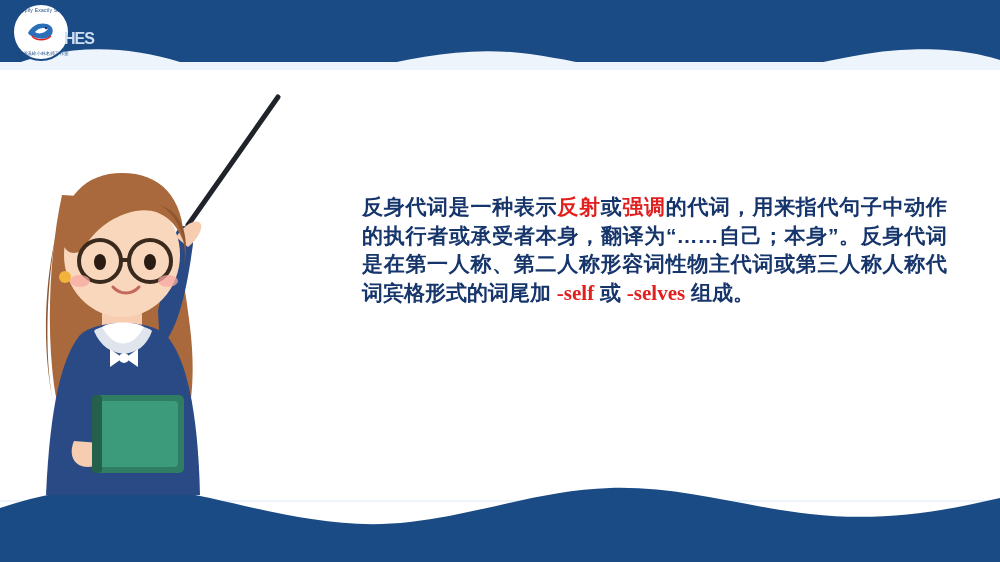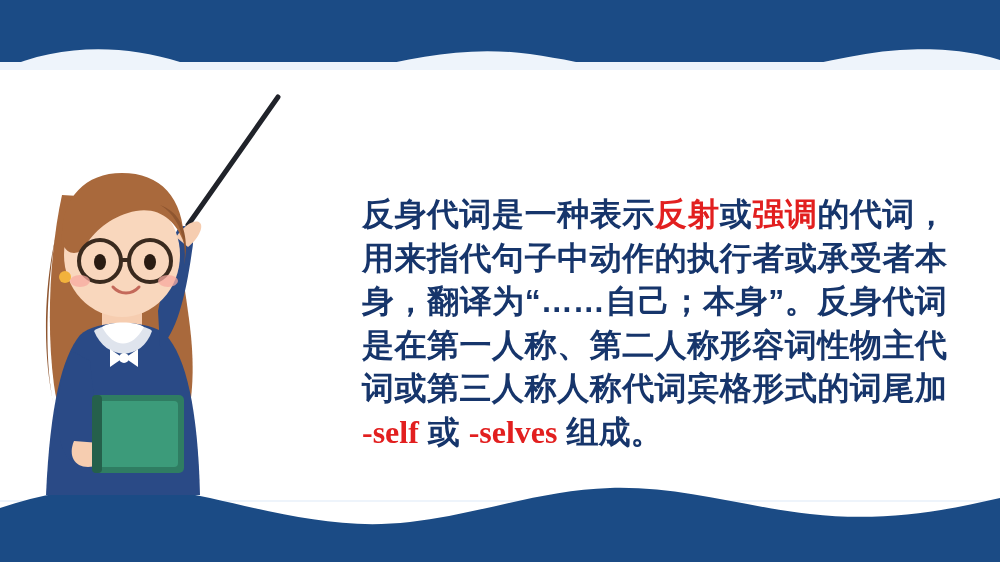--- a/index.html
+++ b/index.html
@@ -147,21 +147,21 @@
     color: #e21f1f;
     letter-spacing: 2px;
     text-shadow: 1px 1px 0 #ffffff;
   }
   
   .body-text {
     position: absolute;
     left: 362px;
     top: 193px;
     width: 585px;
-    font-size: 32px;
+    font-size: 21px;
     font-weight: bold;
     line-height: 1.36;
     color: #16356b;
     letter-spacing: 0px;
     text-align: justify;
   }
   .hl { color: #e21f1f; }
   .en { font-family: "Liberation Serif", serif; color: #e21f1f; }
 </style>
 </head>
@@ -175,20 +175,32 @@
     <path d="M0,30 C60,4 120,4 180,22 C240,40 300,44 360,30 C420,16 470,6 530,14 C600,24 650,42 720,38 C790,34 840,14 900,10 C950,7 980,14 1000,20 L1000,46 L0,46 Z" fill="#eef4fb"></path>
   </svg>
 
   <div class="left-panel"></div>
   <div class="inner-white"></div>
 
   <svg class="bottom-band" viewBox="0 0 1000 80" preserveAspectRatio="none">
     <path d="M0,26 C70,2 140,0 210,16 C280,32 340,48 410,40 C480,32 540,8 610,6 C680,4 740,24 810,32 C880,40 940,30 1000,16 L1000,80 L0,80 Z" fill="#1b4b85"></path>
   </svg>
 
+  <div class="logo">
+    <div class="logo-circle"></div>
+    <div class="logo-top-text">Happily Exactly  Successfully</div>
+    <svg class="logo-bird" viewBox="0 0 30 24">
+      <path d="M2,14 C6,6 14,3 21,5 C26,6.5 28,11 26,15 C24,19 17,21 11,19 C6,17.4 3,16 2,14 Z" fill="#2a6fb8"></path>
+      <path d="M9,13 C12,9 18,8 22,10 C19,14 13,16 9,13 Z" fill="#ffffff"></path>
+      <circle cx="20" cy="9" r="1.2" fill="#16356b"></circle>
+      <path d="M6,17 C10,22 20,22 25,17" stroke="#e21f1f" stroke-width="1.4" fill="none"></path>
+    </svg>
+    <div class="logo-bottom-text">浙江省温岭小林名师工作室</div>
+    <div class="logo-side">HES</div>
+  </div>
 
   <svg class="character" viewBox="0 0 290 430">
 
     <line x1="178" y1="160" x2="268" y2="32" stroke="#20232a" stroke-width="5" stroke-linecap="round"></line>
 
     <path d="M52,130 C40,185 36,260 44,320 C50,364 68,392 95,400 C120,407 150,400 166,380 C182,358 186,310 180,262 C174,214 166,166 152,136 Z" fill="#a9693c"></path>
     <path d="M46,170 C34,220 32,290 44,340 C34,300 36,220 46,170 Z" fill="#8f5630"></path>
 
     <path d="M92,232 L132,232 L132,276 L92,276 Z" fill="#f6cdb0"></path>
 

